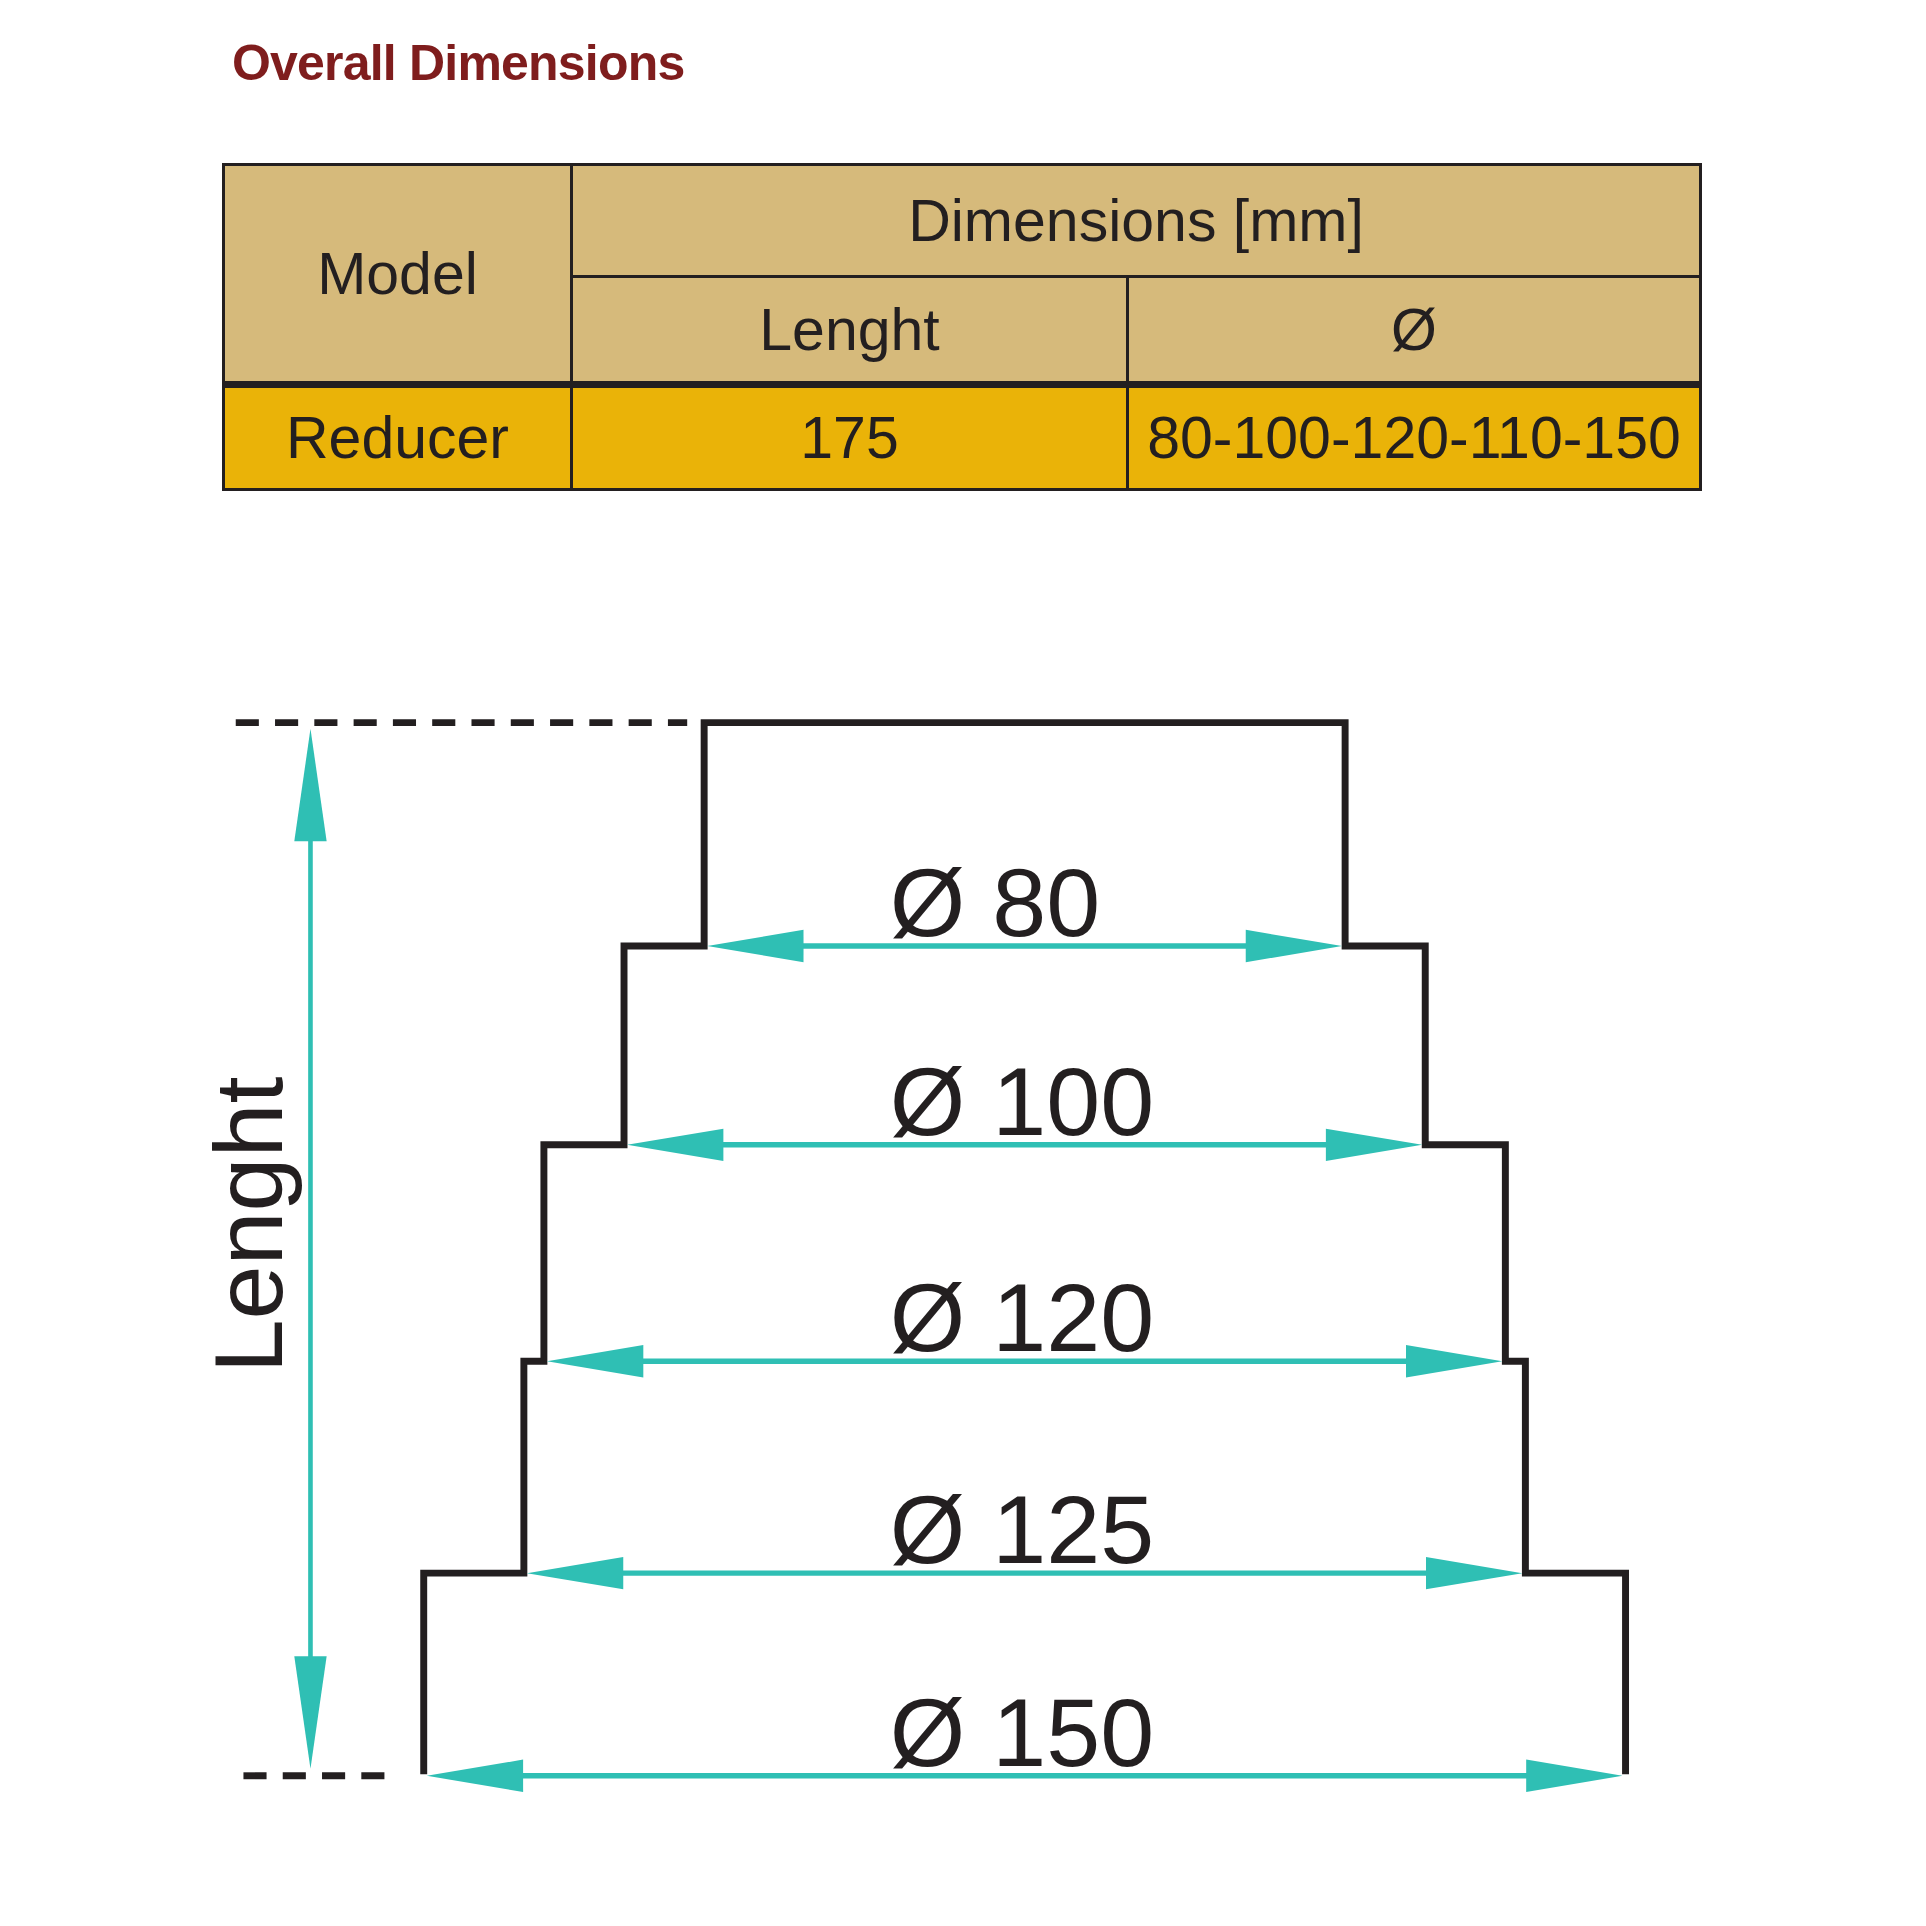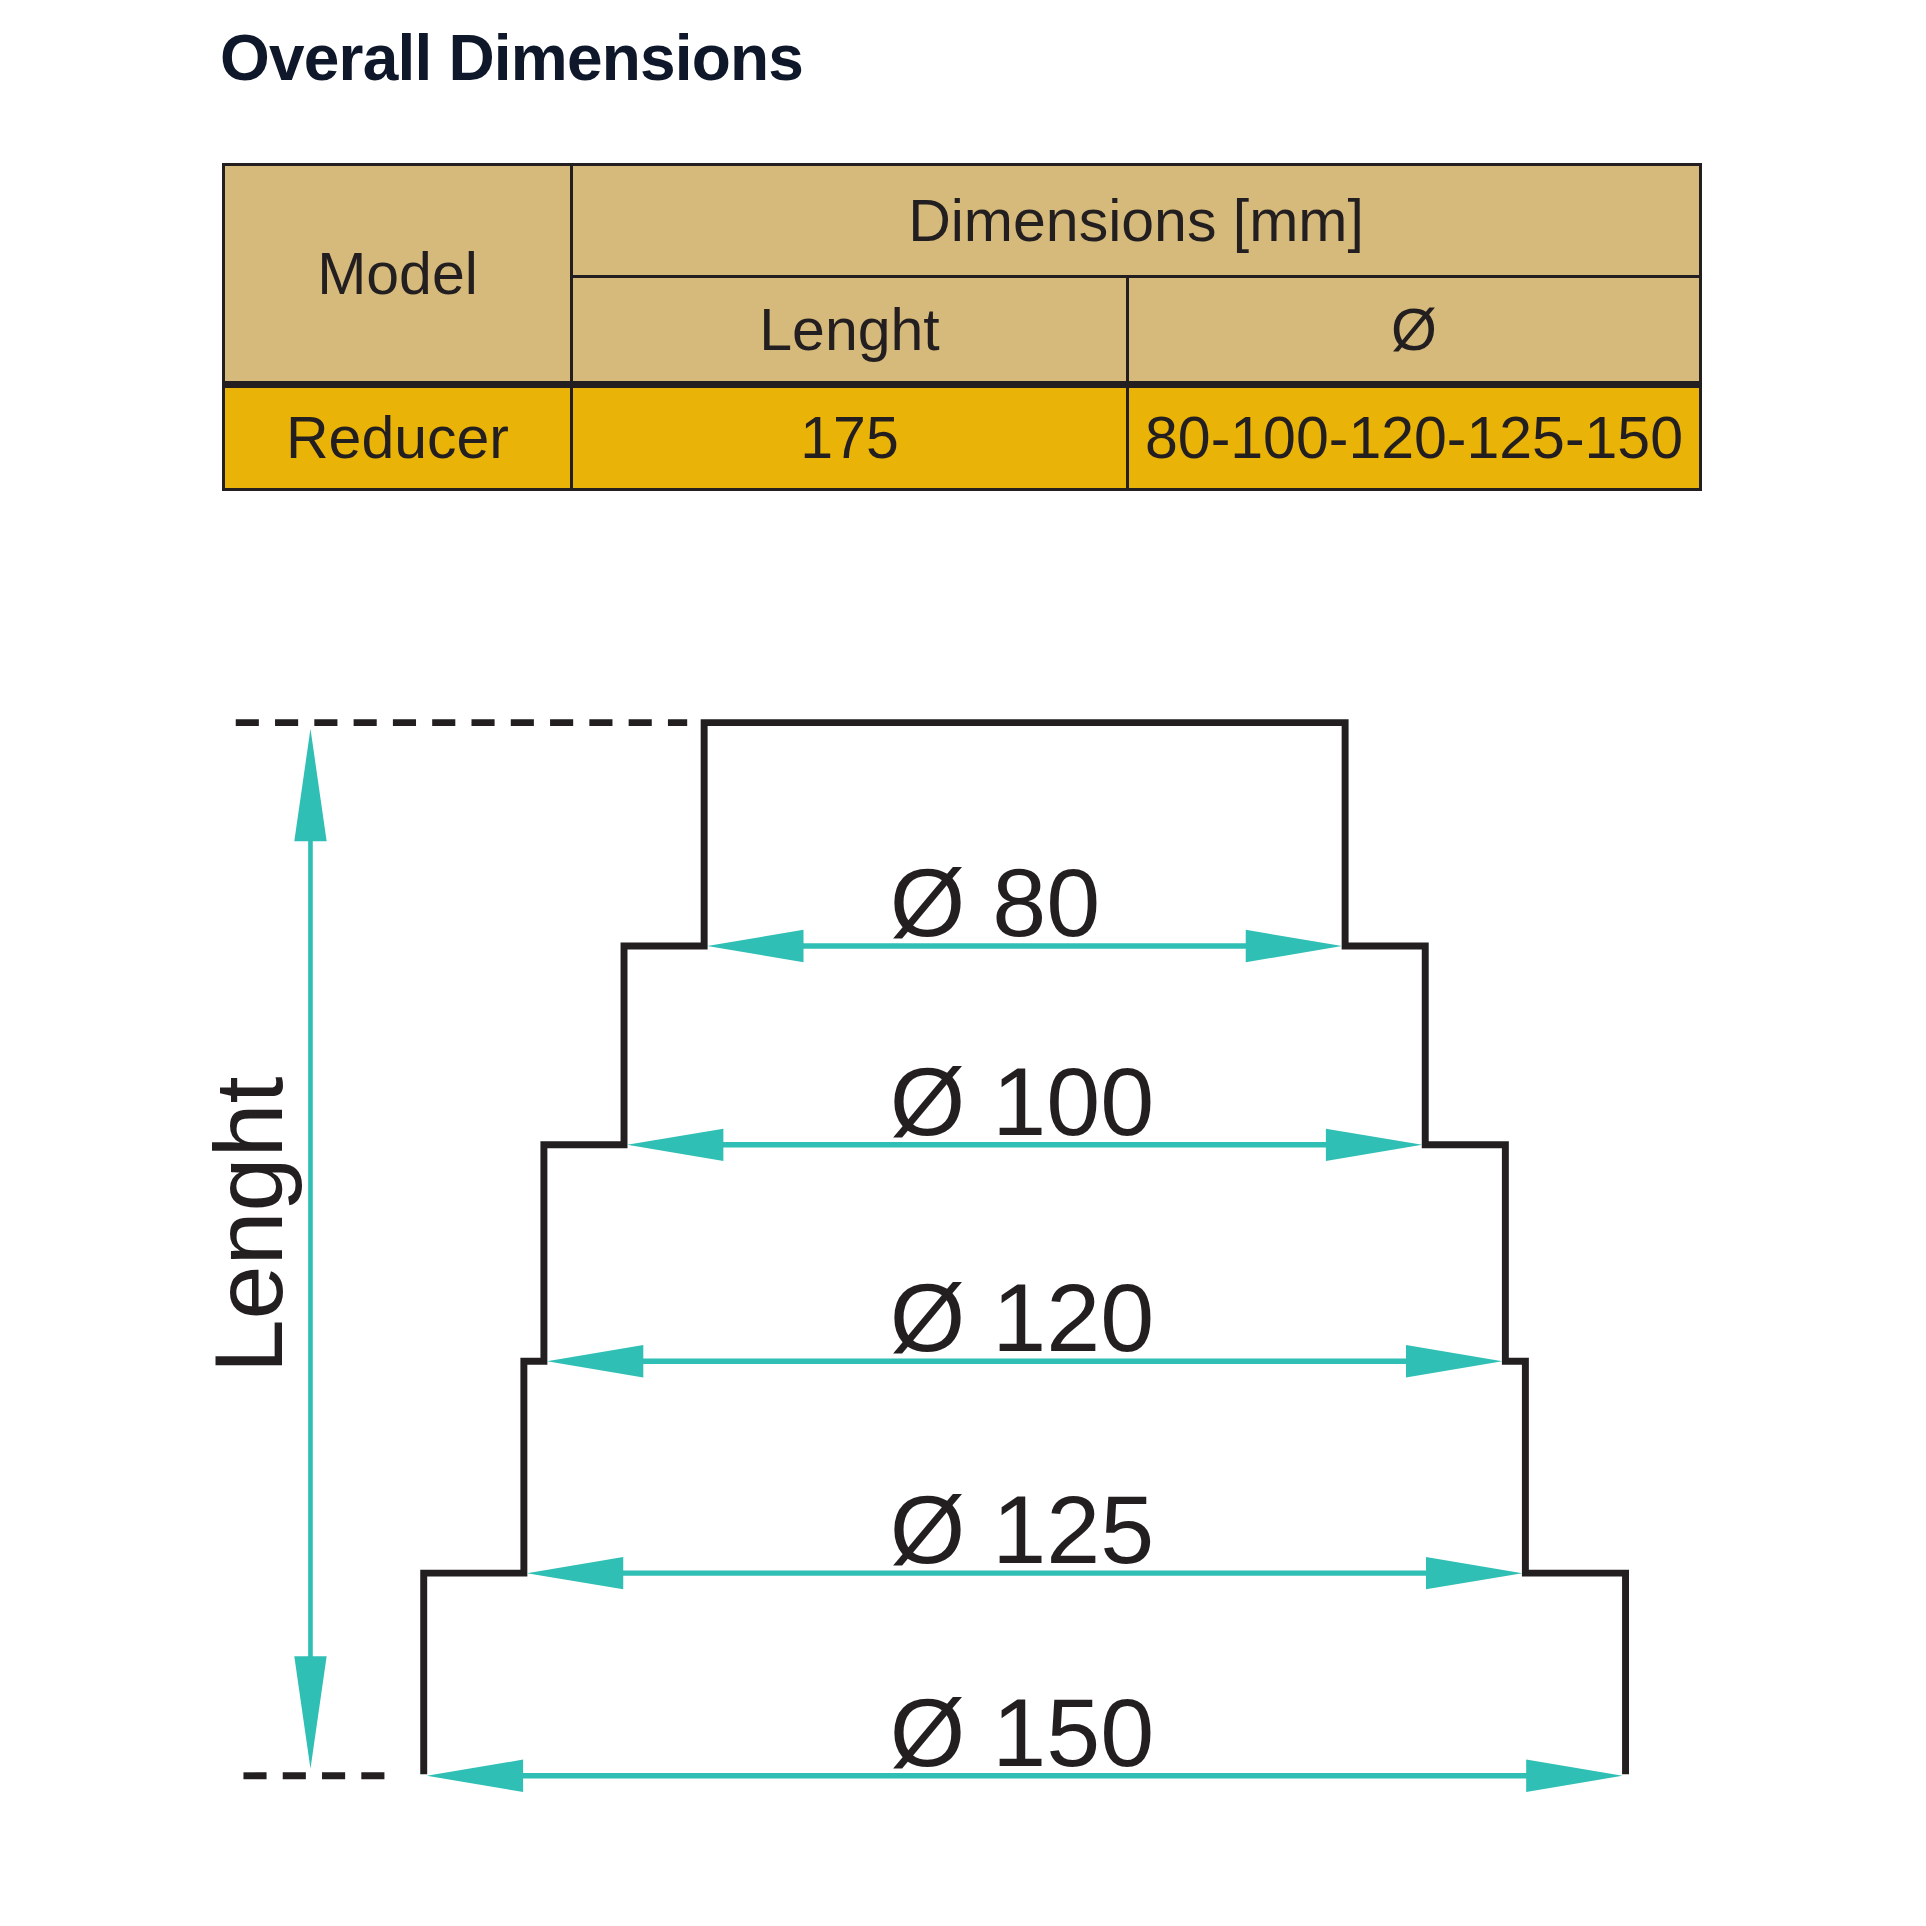--- a/index.html
+++ b/index.html
@@ -7,26 +7,26 @@
     width: 1926px; height: 1926px;
     background: #ffffff;
     font-family: "Liberation Sans", sans-serif;
     color: #231F20;
     position: relative;
     overflow: hidden;
   }
   .page-title {
     position: absolute;
     left: 220px; top: 26px;
-    margin: 0;
-    font-size: 64px;
+    margin: 12px;
+    font-size: 50px;
     font-weight: bold;
     letter-spacing: -0.8px;
     line-height: 1;
-    color: #0f172a;
+    color: #7f1d1d;
   }
   table.dims {
     position: absolute;
     left: 222px; top: 163px;
     width: 1477px;
     border-collapse: collapse;
     table-layout: fixed;
     font-size: 59px;
     color: #231F20;
     border-radius: 19px;
@@ -75,21 +75,21 @@
       <td class="tan" rowspan="2">Model</td>
       <td class="tan" colspan="2">Dimensions [mm]</td>
     </tr>
     <tr class="hrow2">
       <td class="tan">Lenght</td>
       <td class="tan">Ø</td>
     </tr>
     <tr class="drow">
       <td class="teal">Reducer</td>
       <td class="teal">175</td>
-      <td class="teal">80-100-120-125-150</td>
+      <td class="teal">80-100-120-110-150</td>
     </tr>
   </tbody>
 </table>
 
 <svg class="diagram" viewBox="0 0 2500 2500">
 
   <path class="outline" d="M 550 2303 V 2042 H 680 V 1767 H 706 V 1486 H 810 V 1228 H 914 V 938
            H 1746 V 1228 H 1850 V 1486 H 1954 V 1767 H 1980 V 2042 H 2110 V 2303"></path>
 
   <line class="dash" x1="306" y1="938" x2="892" y2="938"></line>

